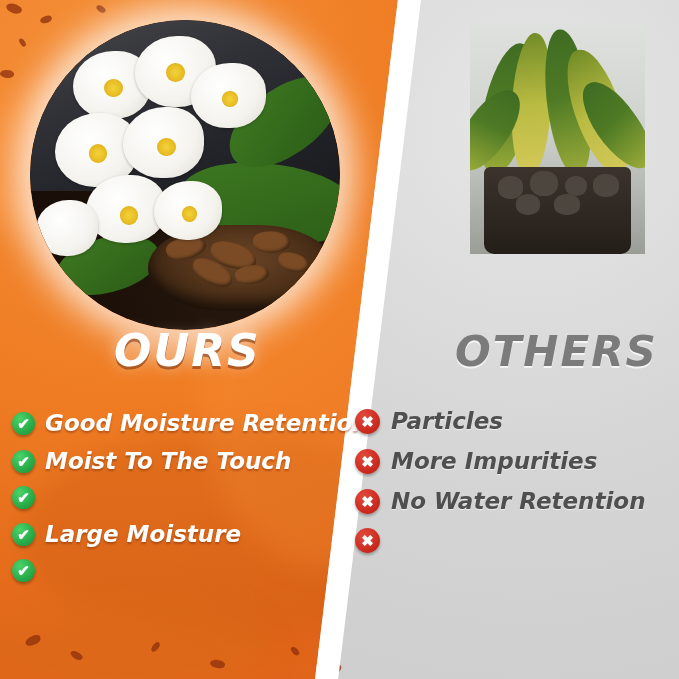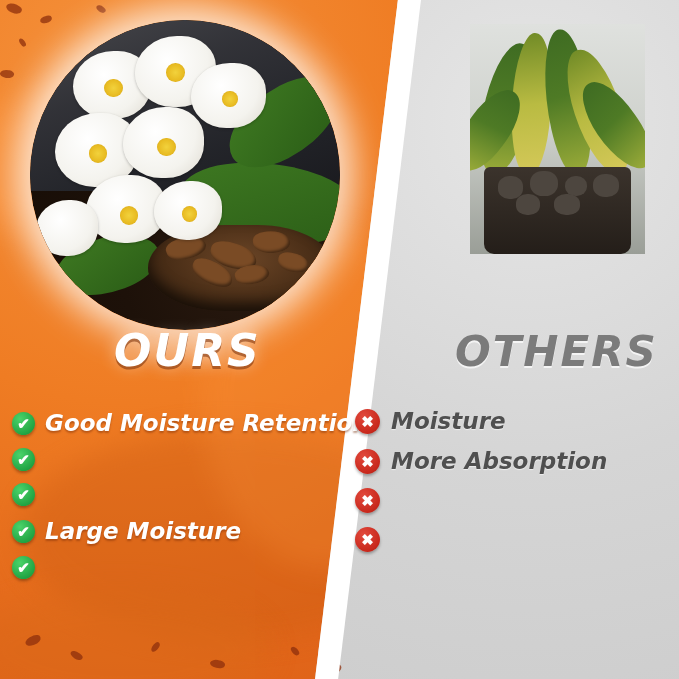--- a/index.html
+++ b/index.html
@@ -238,43 +238,45 @@
   <div class="title-ours">OURS</div>
   <div class="title-others">OTHERS</div>
 
   <div class="list list-ours">
     <div class="row">
       <span class="ic ic-check">✔</span>
       <span class="txt txt-ours">Good Moisture Retention</span>
     </div>
     <div class="row">
       <span class="ic ic-check">✔</span>
+      <span class="txt txt-ours">Moist To The Touch</span>
     </div>
     <div class="row">
       <span class="ic ic-check">✔</span>
     </div>
     <div class="row">
       <span class="ic ic-check">✔</span>
       <span class="txt txt-ours">Large Moisture</span>
     </div>
     <div class="row">
       <span class="ic ic-check">✔</span>
     </div>
   </div>
 
   <div class="list list-others">
     <div class="row">
       <span class="ic ic-x">✖</span>
-      <span class="txt txt-others">Moisture</span>
-    </div>
-    <div class="row">
-      <span class="ic ic-x">✖</span>
-      <span class="txt txt-others">More Absorption</span>
-    </div>
-    <div class="row">
-      <span class="ic ic-x">✖</span>
+      <span class="txt txt-others">Particles</span>
+    </div>
+    <div class="row">
+      <span class="ic ic-x">✖</span>
+      <span class="txt txt-others">More Impurities</span>
+    </div>
+    <div class="row">
+      <span class="ic ic-x">✖</span>
+      <span class="txt txt-others">No Water Retention</span>
     </div>
     <div class="row">
       <span class="ic ic-x">✖</span>
     </div>
   </div>
 
 </div>
 
 </body></html>

